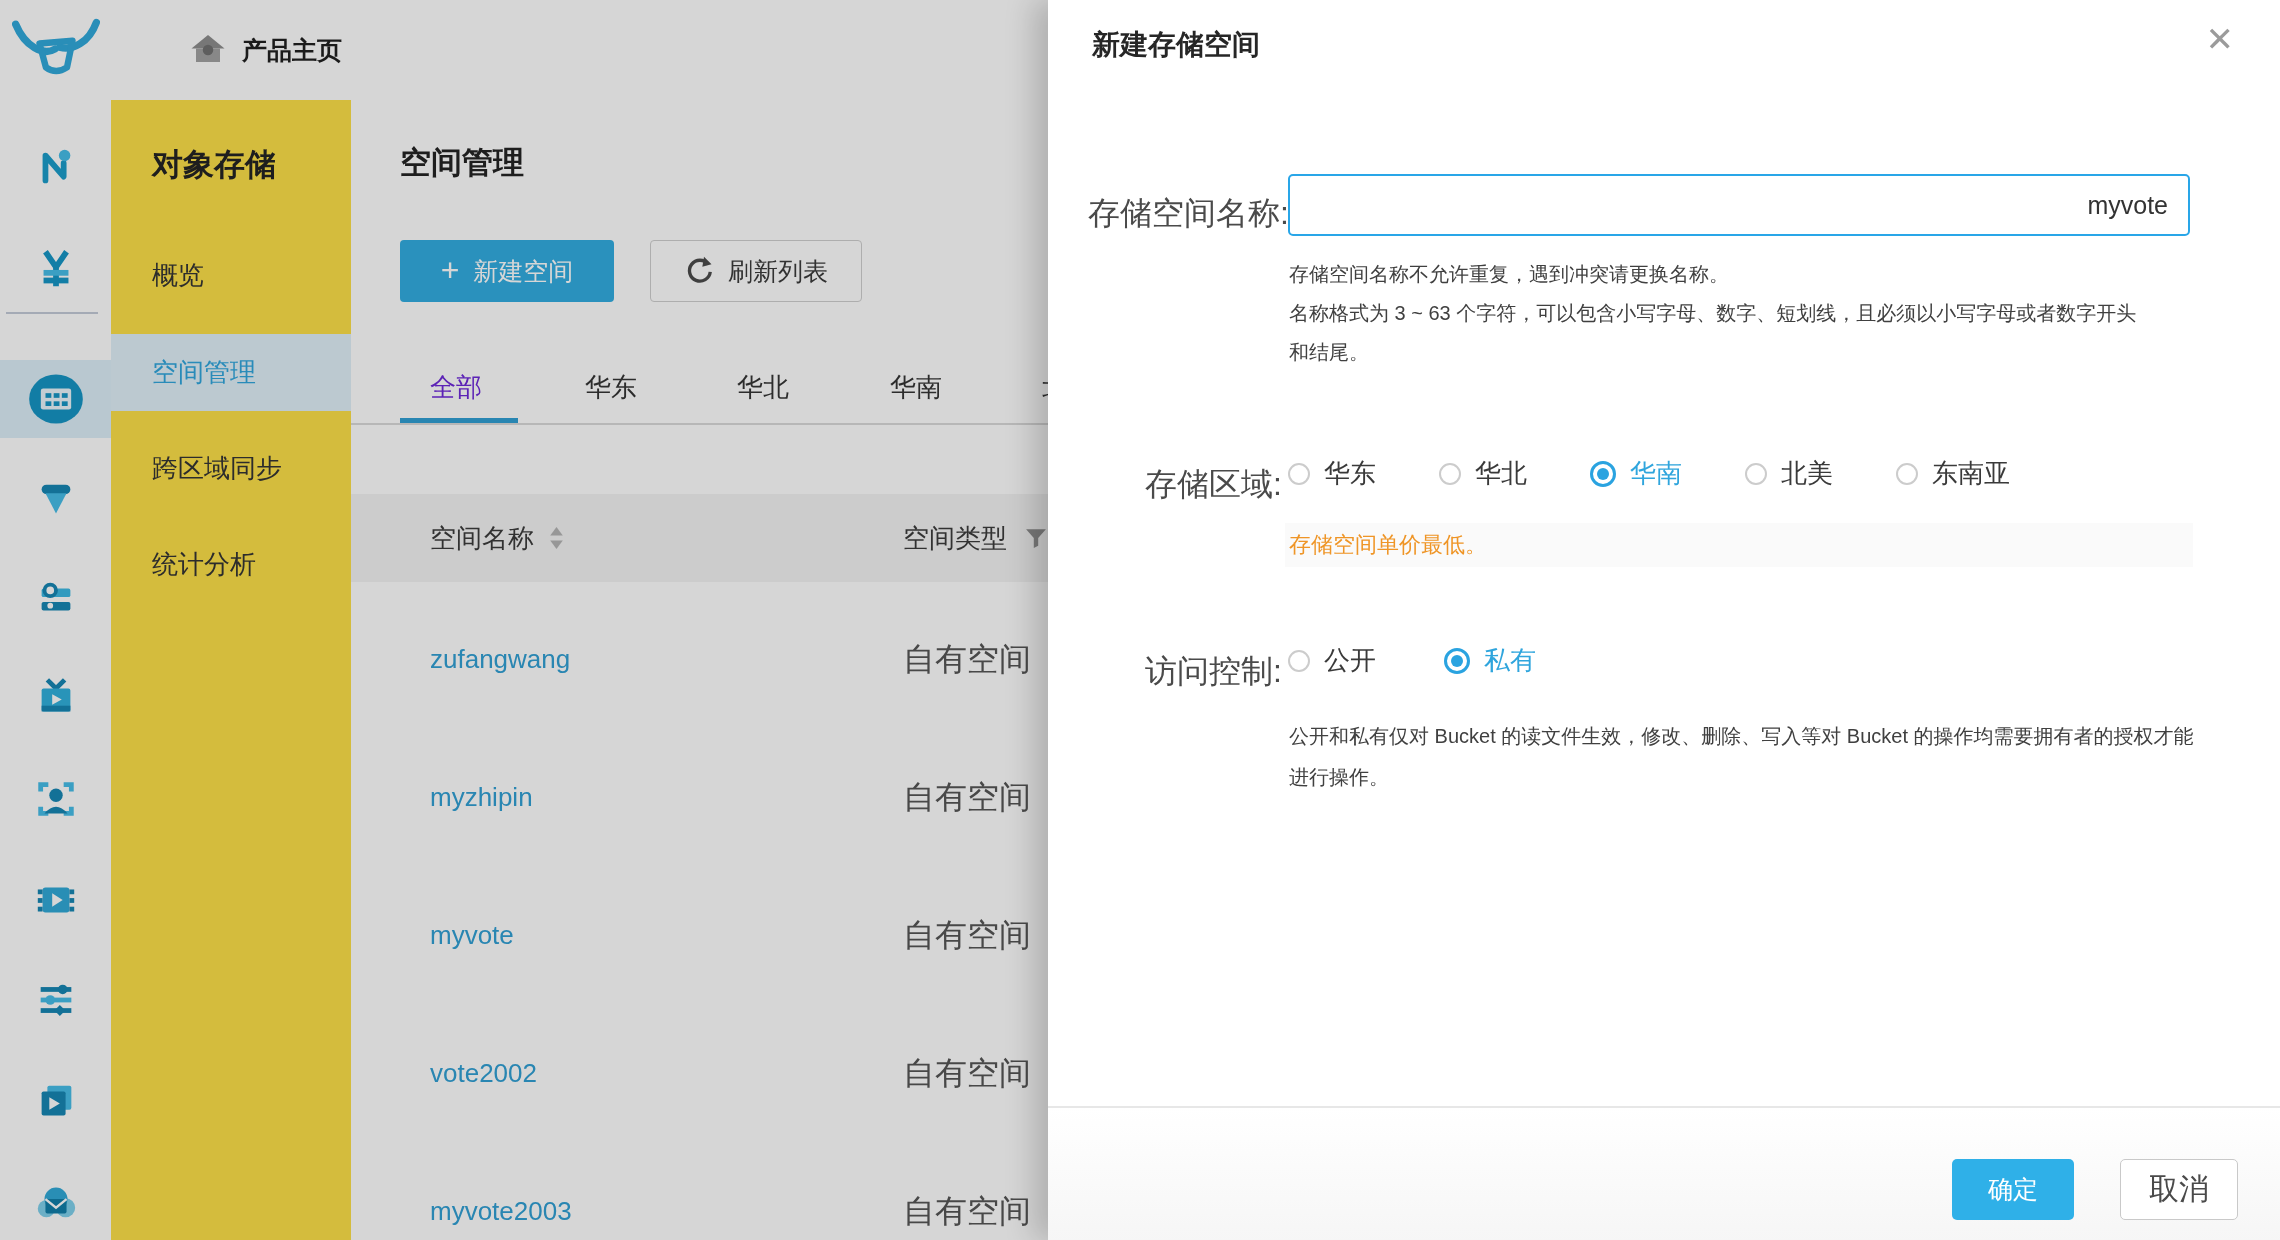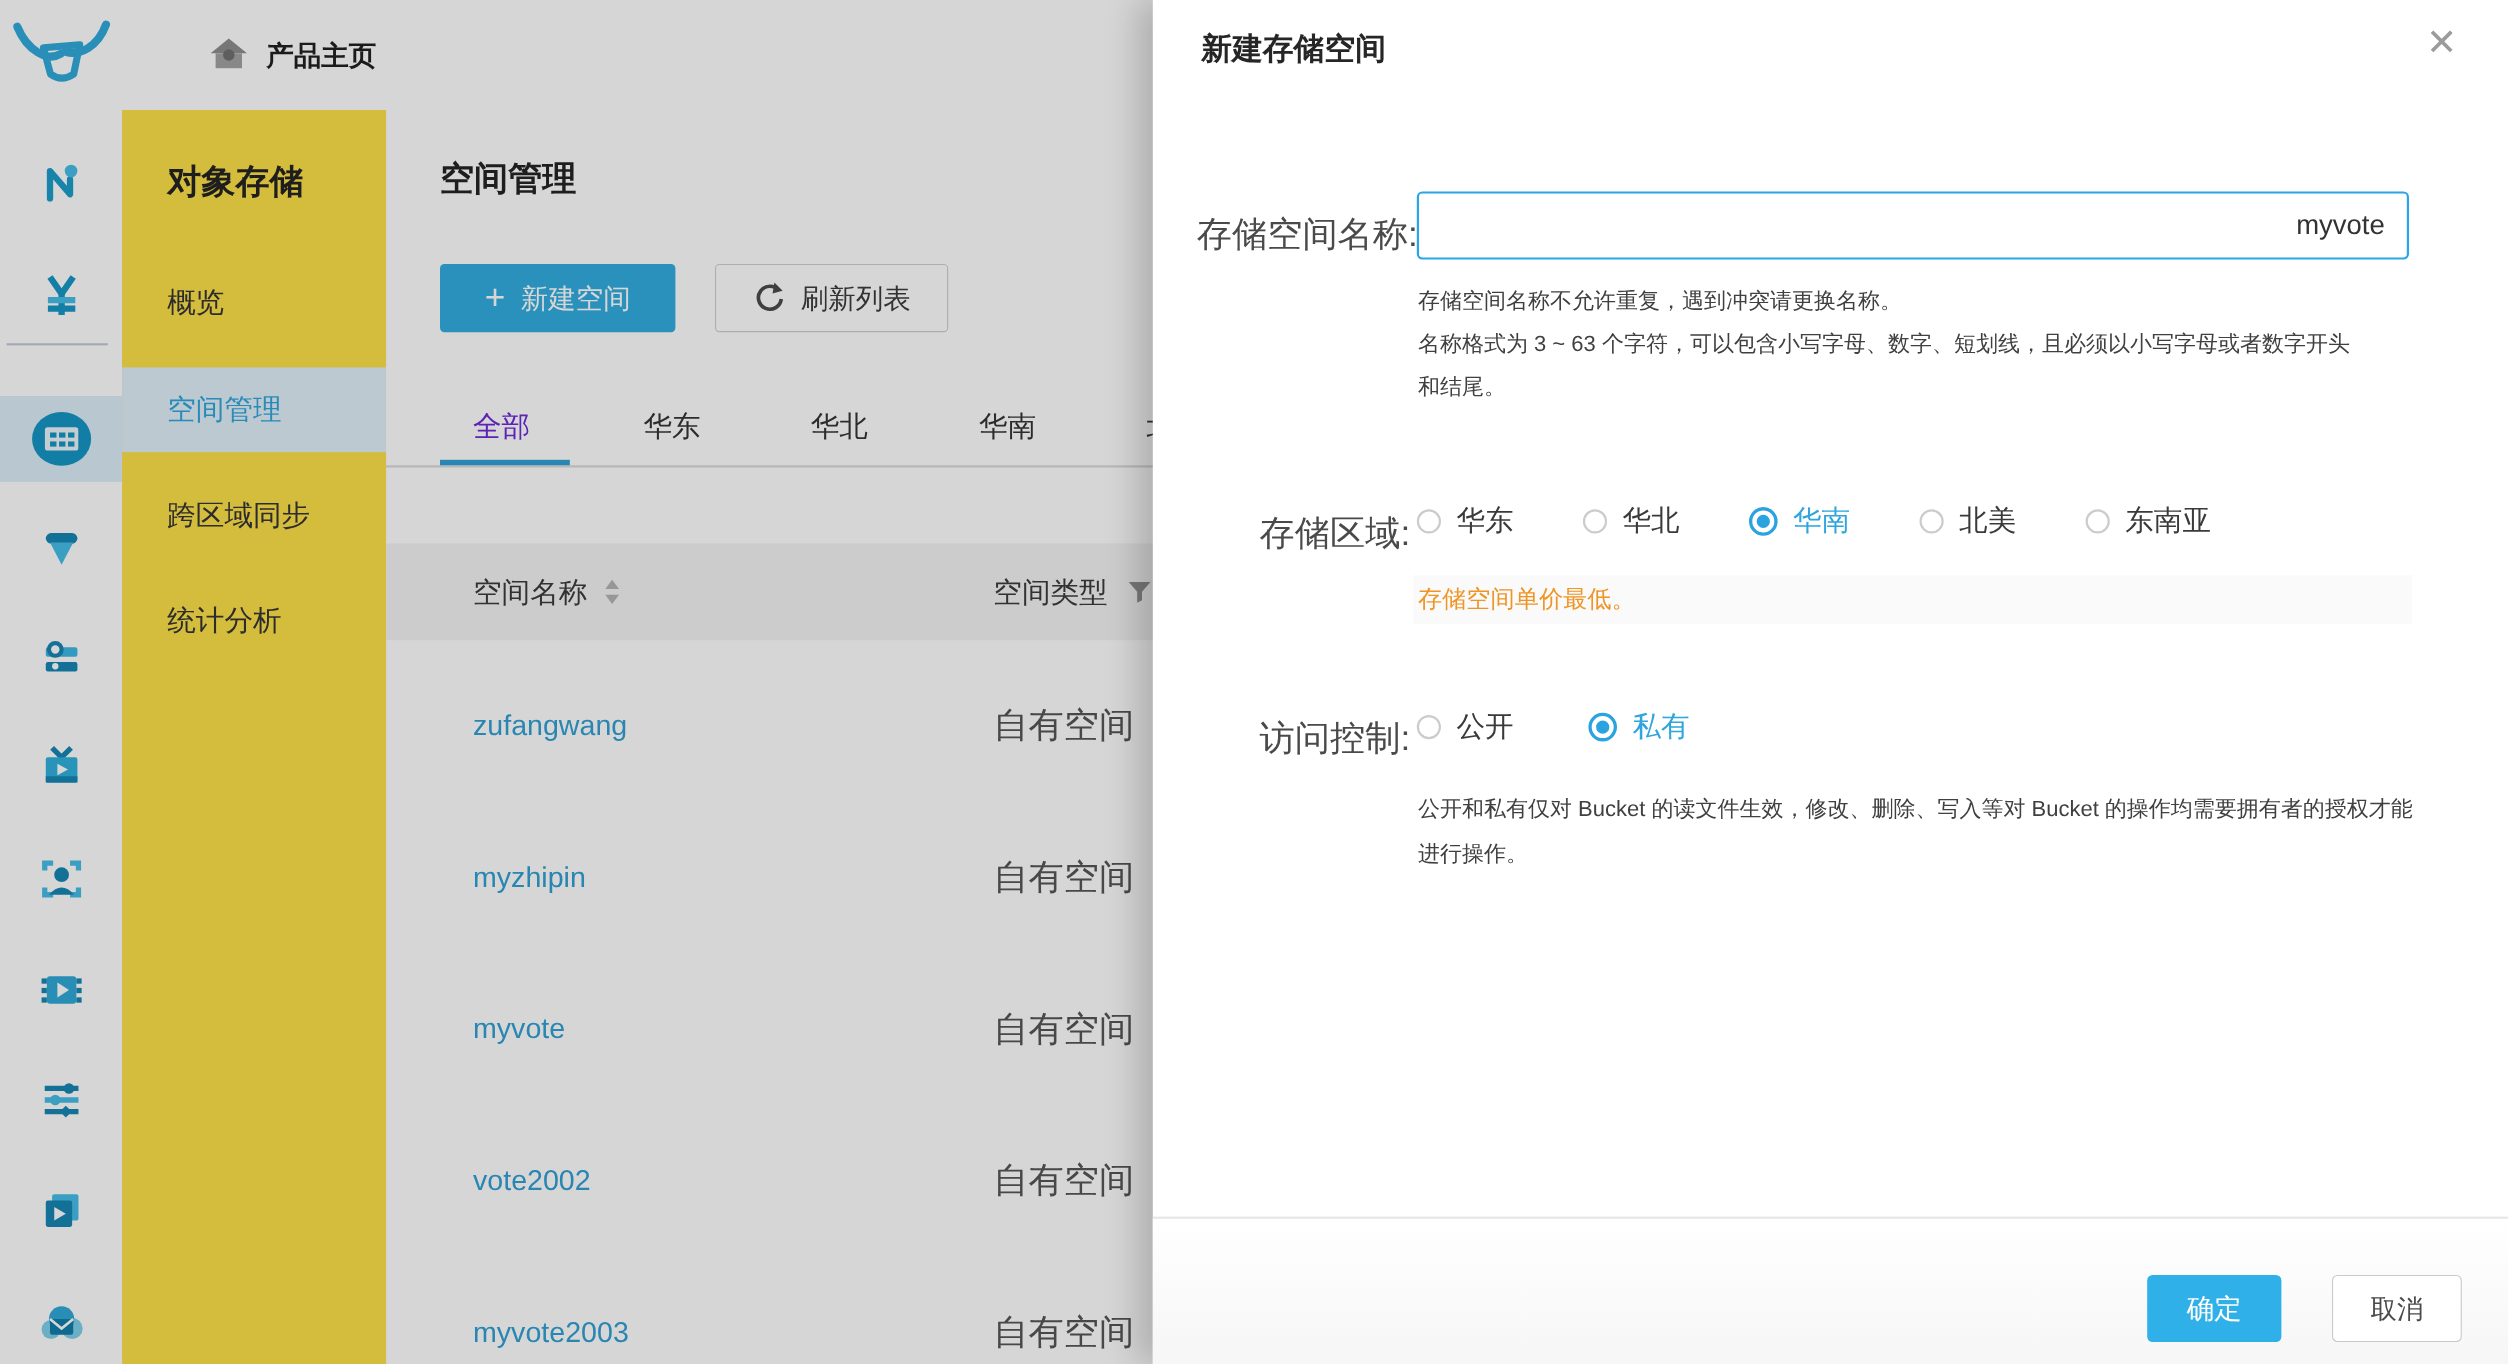--- a/index.html
+++ b/index.html
@@ -57,21 +57,21 @@
   .radio{width:22px;height:22px;border:2px solid #ccc;border-radius:50%;background:#fff;box-sizing:border-box;flex:0 0 auto;}
   .radio.checked{border:3px solid #2aa3e0;width:26px;height:26px;position:relative;}
   .radio.checked::after{content:"";position:absolute;left:50%;top:50%;width:12px;height:12px;margin:-6px 0 0 -6px;border-radius:50%;background:#2aa3e0;}
   .radio-label{font-size:26px;color:#3a3a3a;}
   .radio-opt.sel .radio-label{color:#2fa5dd;}
 
   .region-note{position:absolute;left:237px;top:523px;width:908px;height:44px;background:#fafafa;font-size:22px;color:#ef9526;line-height:44px;padding-left:4px;box-sizing:border-box;}
 
   .modal-footer{position:absolute;left:0;top:1106px;width:1232px;height:134px;border-top:2px solid #e7e7e7;background:linear-gradient(#ffffff,#f6f6f6);}
   .btn-confirm{position:absolute;left:904px;top:51px;width:122px;height:61px;background:#2fb0e8;border:none;border-radius:5px;color:#fff;font-size:25px;cursor:pointer;font-family:inherit;}
-  .btn-cancel{position:absolute;left:1072px;top:51px;width:118px;height:61px;background:#fff;border:1px solid #c9c9c9;border-radius:5px;color:#4a4a4a;font-size:24px;cursor:pointer;box-sizing:border-box;font-family:inherit;}
+  .btn-cancel{position:absolute;left:1072px;top:51px;width:118px;height:61px;background:#fff;border:1px solid #c9c9c9;border-radius:5px;color:#4a4a4a;font-size:30px;cursor:pointer;box-sizing:border-box;font-family:inherit;}
 </style>
 </head>
 <body>
 
 <div class="app">
 
   <div class="topbar">
     <svg class="brand" viewBox="0 0 96 66">
       <path d="M4 6 C14 30 34 41 47 33" stroke="#2fa9db" stroke-width="8" fill="none" stroke-linecap="round"></path>
       <path d="M92 4 C84 26 66 35 52 31" stroke="#2fa9db" stroke-width="8" fill="none" stroke-linecap="round"></path>

